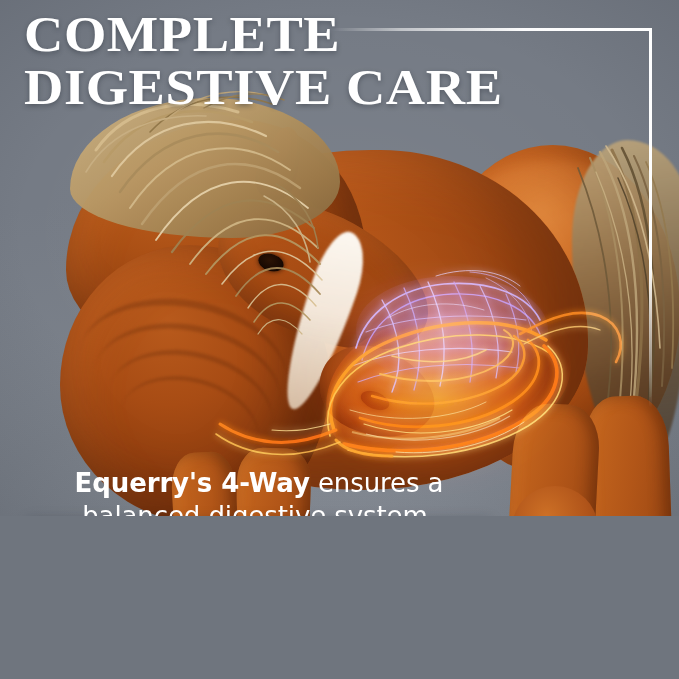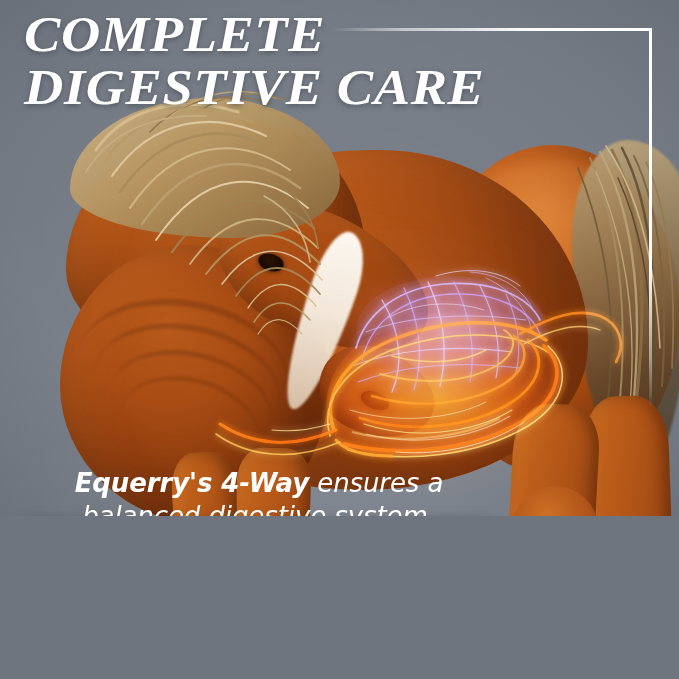--- a/index.html
+++ b/index.html
@@ -10,21 +10,20 @@
   body {
     font-family: "Liberation Sans", sans-serif;
   }
 
   #ad-canvas {
     position: relative;
     width: 679px;
     height: 516px;
     overflow: hidden;
     background: #7b818a;
-    font-style: italic;
   }
 
   
   .bg-base {
     position: absolute;
     inset: 0;
     background:
       radial-gradient(ellipse 120% 70% at 50% 105%, #8b919a 0%, #7c828b 45%, #757b85 100%),
       linear-gradient(175deg, #787e88 0%, #7d838c 45%, #868c95 78%, #7e848d 100%);
   }

